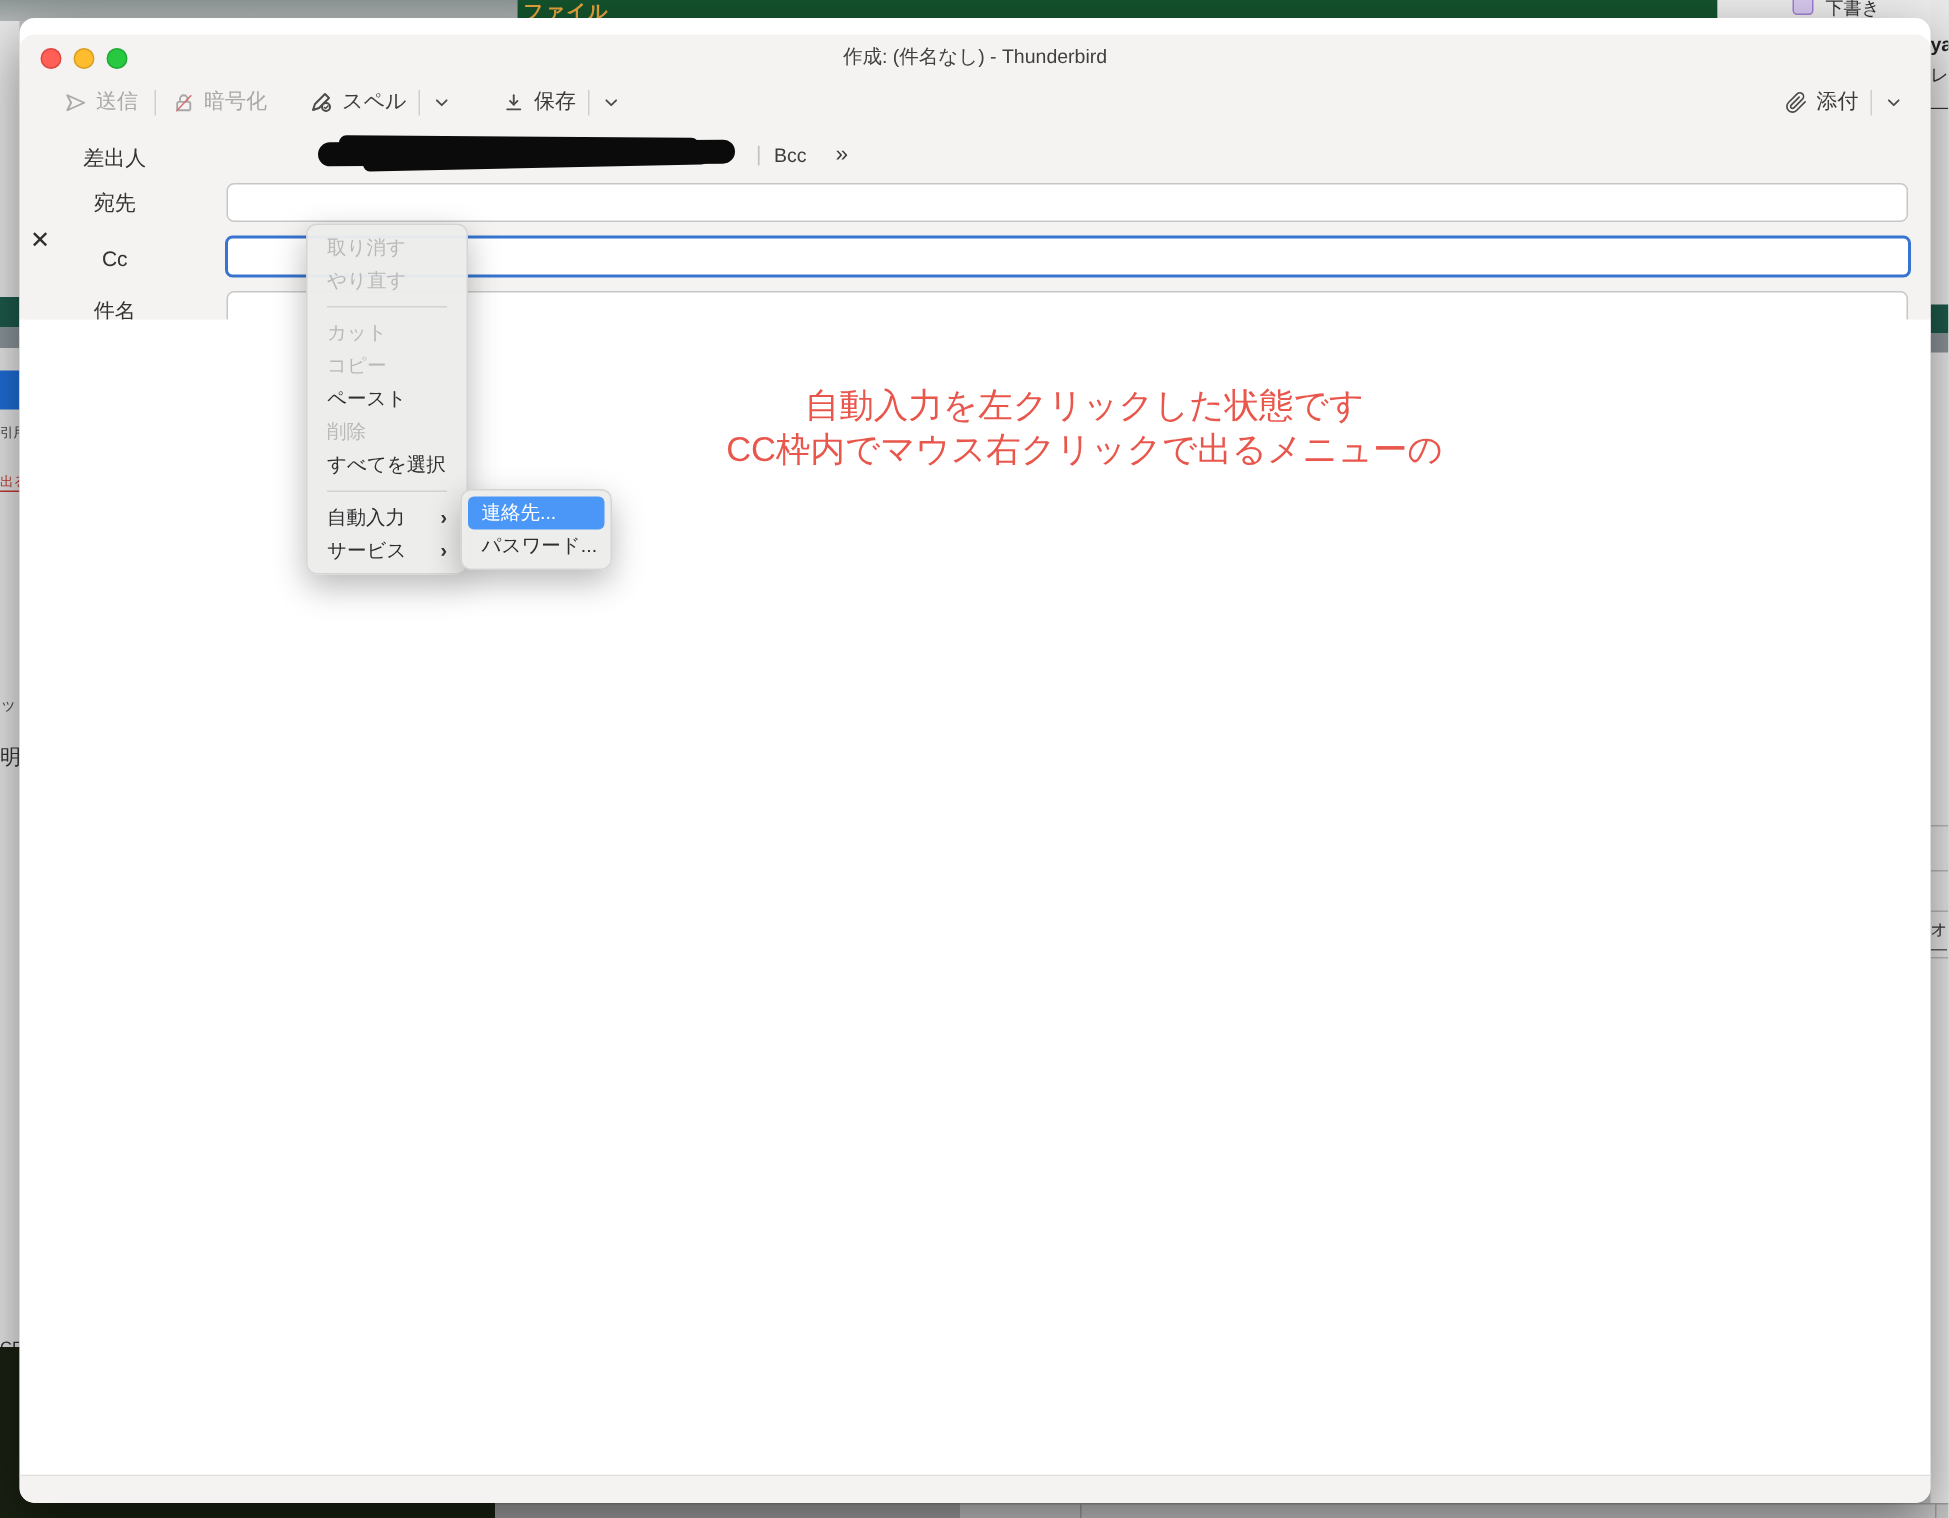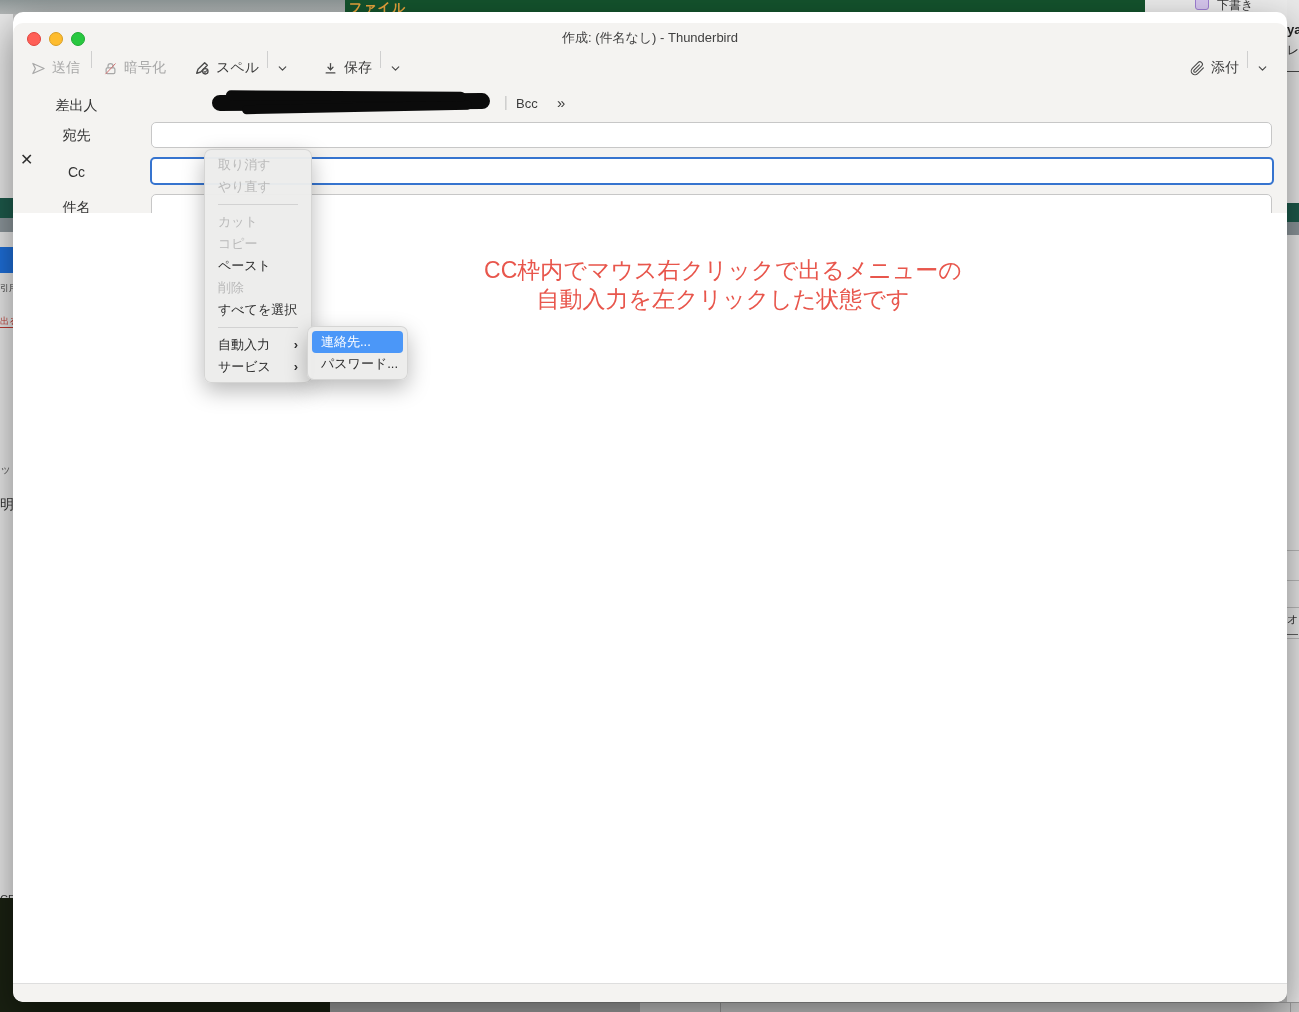--- a/index.html
+++ b/index.html
@@ -55,21 +55,21 @@
   .win-header{position:absolute;left:0;top:0;width:100%;height:200px;background:#f4f3f1;
     border-bottom:1px solid #dcdcdc;border-radius:10px 10px 0 0;margin-top:11px;}
   .titlebar{position:absolute;top:0;left:0;right:0;height:28px;}
   .traffic{position:absolute;top:9px;left:14px;display:flex;gap:8px;}
   .light{width:12px;height:12px;border-radius:50%;}
   .light.red{background:#ff5f57;border:0.5px solid #e0443e;}
   .light.yellow{background:#febc2e;border:0.5px solid #d89e24;}
   .light.green{background:#28c840;border:0.5px solid #1faa33;}
   .win-title{position:absolute;top:0;left:0;right:0;height:28px;line-height:30px;text-align:center;
     font-size:13px;color:#404040;}
-  .toolbar{position:absolute;top:28px;left:0;right:0;height:34px;display:flex;
+  .toolbar{position:absolute;top:28px;left:12px;right:0;height:34px;display:flex;align-items:center;
     padding:0 18px;}
   .tb-btn{display:flex;align-items:center;gap:6px;font-size:14px;color:#3b3b3b;cursor:default;}
   .tb-btn.disabled{color:#a8a8a8;}
   .tb-btn svg{display:block;}
   .tb-sep{width:1px;height:17px;background:#cfcfcf;margin:0 11px;}
   .tb-sep.thin{margin:0 8px;}
   .tb-chev{display:flex;align-items:center;color:#4a4a4a;}
   .tb-spacer{flex:1;}
   .gap28{width:28px;} .gap34{width:34px;}
 
@@ -265,22 +265,22 @@
     </div>
   </div>
 
   <div class="win-body"></div>
   <div class="win-status"></div>
 </div>
 
 <div class="close-x">✕</div>
 
 <div class="annotation">
+  <div>自動入力を左クリックした状態です</div>
   <div>CC枠内でマウス右クリックで出るメニューの</div>
-  <div>自動入力を左クリックした状態です</div>
 </div>
 
 <div class="ctx">
   <div class="ctx-item disabled">
       <span>取り消す</span>
     </div>
   <div class="ctx-item disabled">
       <span>やり直す</span>
     </div>
   <div class="ctx-sep"></div>

